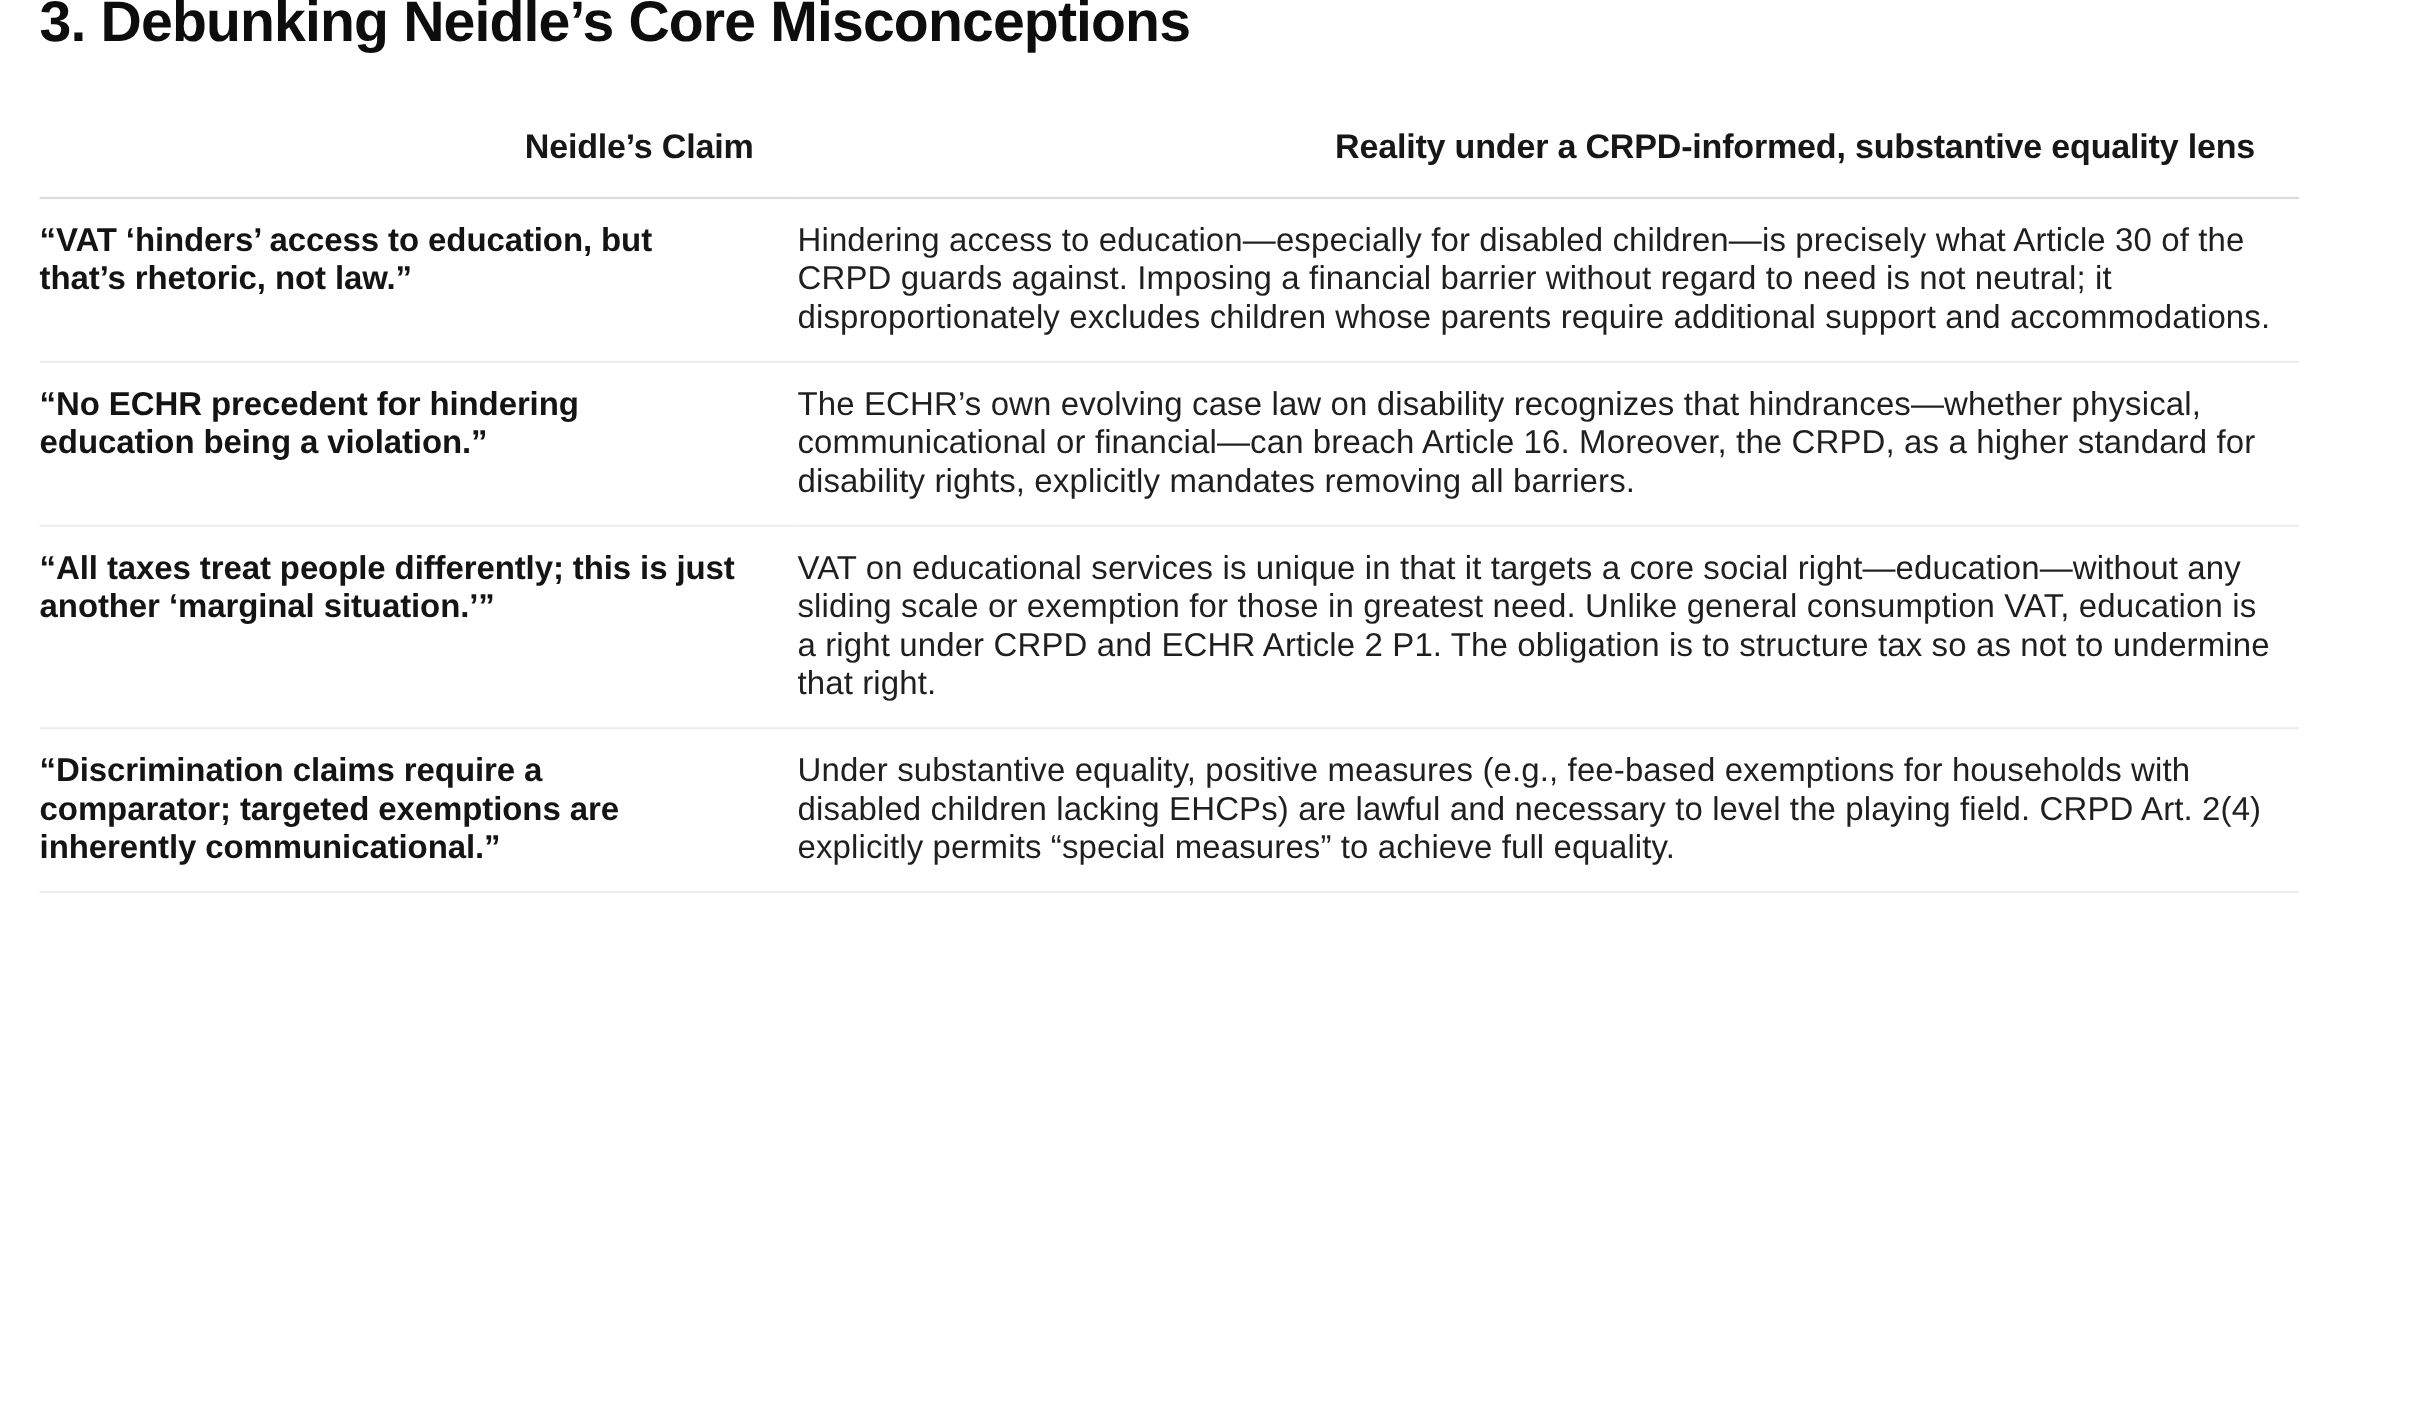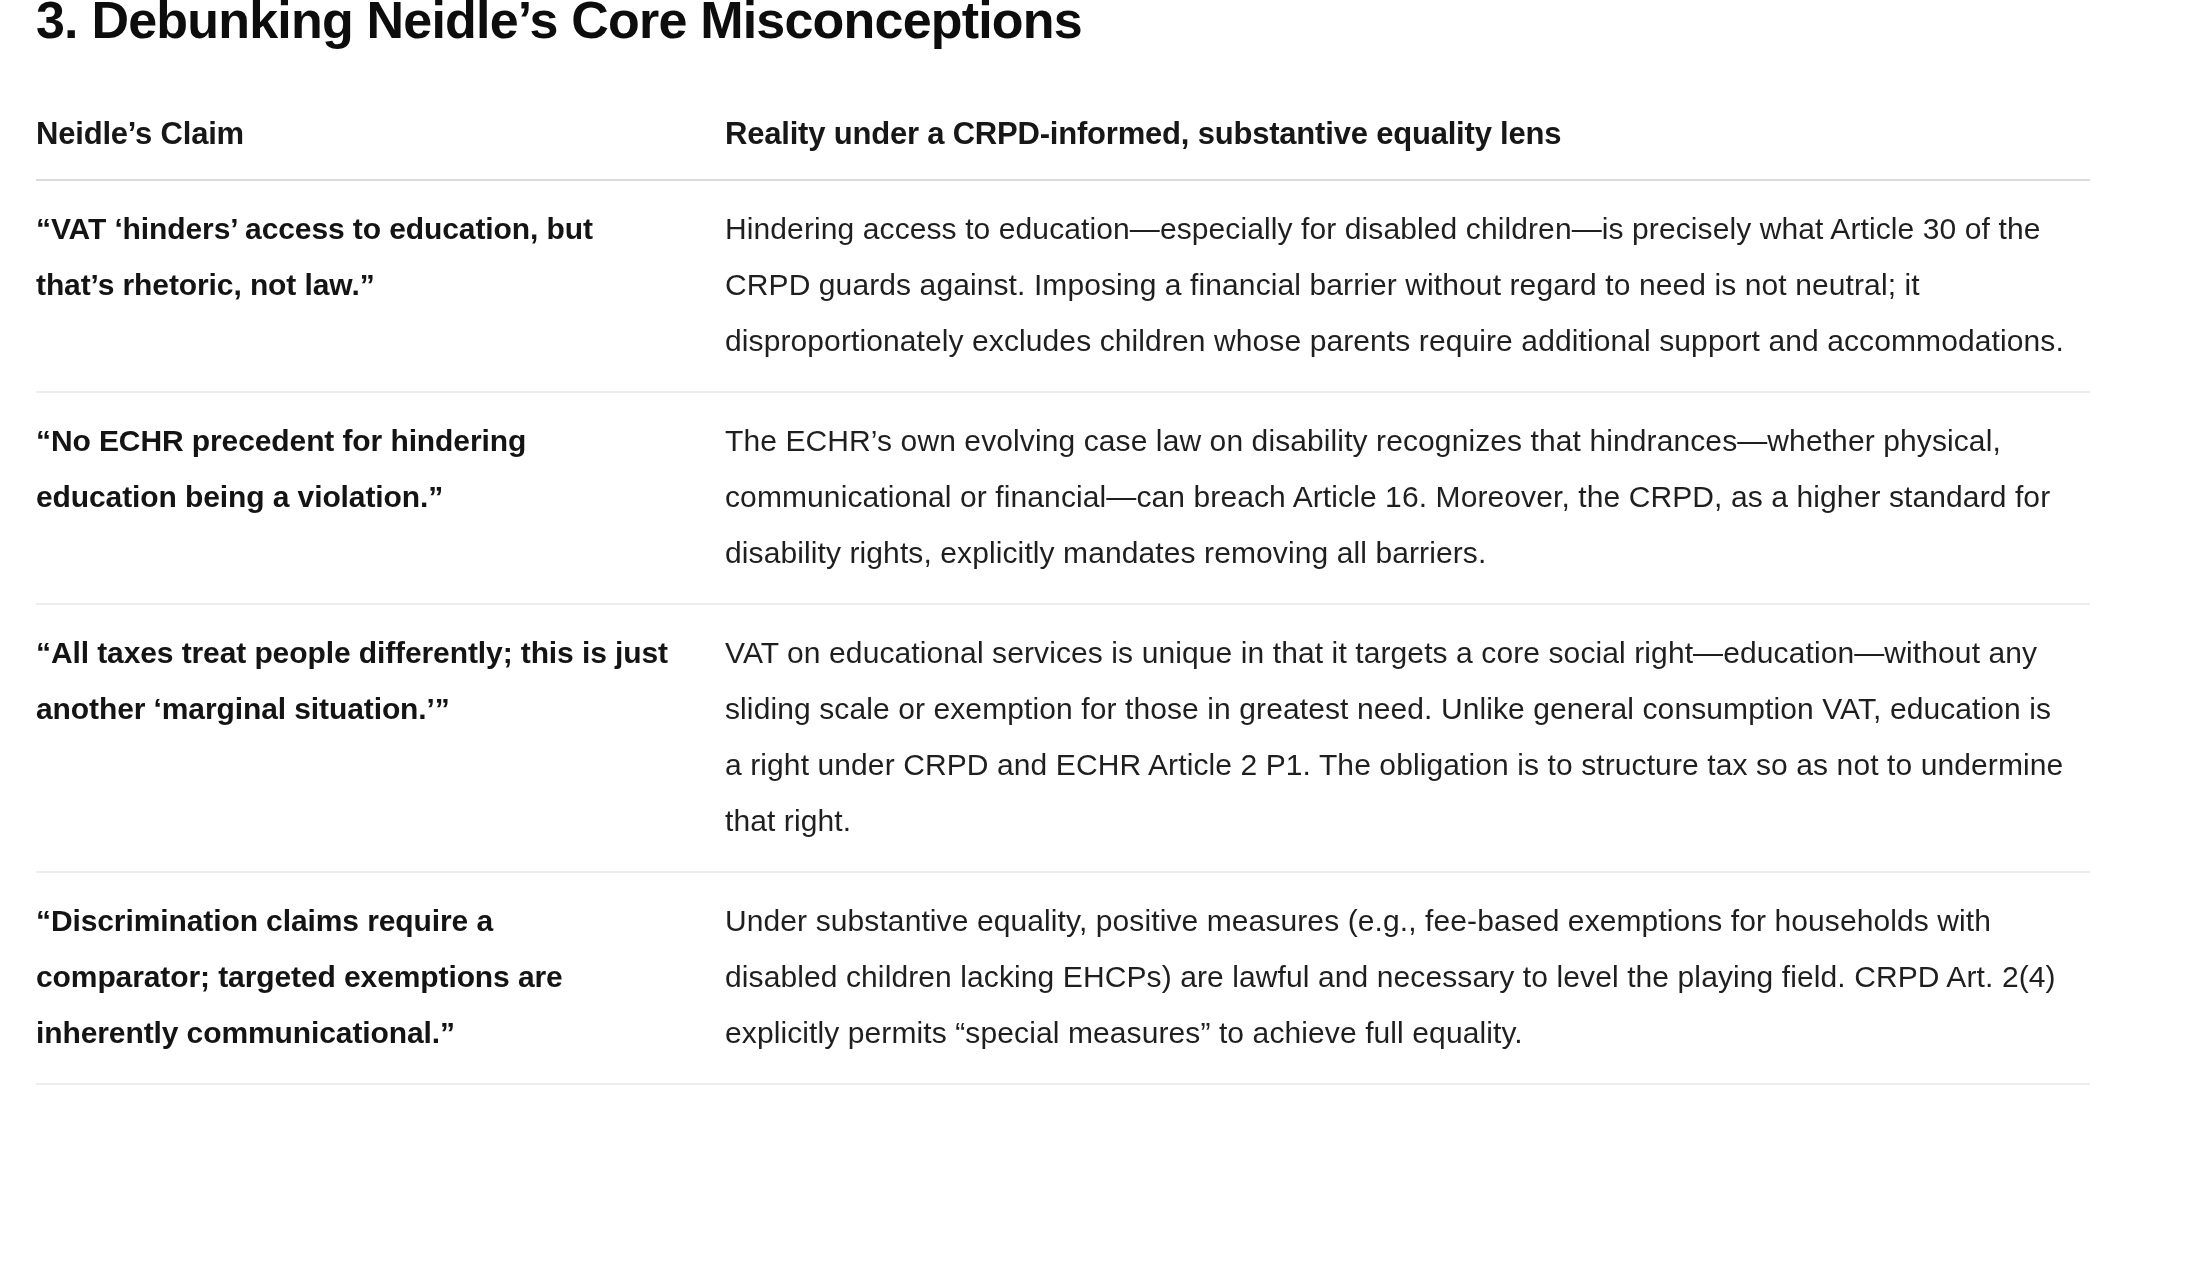--- a/index.html
+++ b/index.html
@@ -26,35 +26,35 @@
     line-height: 1.1;
     margin: -8px 0 0 0;
   }
   table.claims-table {
     border-collapse: collapse;
     table-layout: fixed;
     width: 2054px;
     margin-top: 66px;
   }
   table.claims-table th {
-    text-align: left;
+    text-align: right;
     font-size: 31px;
     font-weight: 700;
     color: #171717;
     letter-spacing: -0.2px;
     line-height: 38px;
     padding: 0 40px 26px 0;
     border-bottom: 2px solid #dbdbdb;
     vertical-align: bottom;
   }
   table.claims-table th.col-claim { width: 649px; }
   table.claims-table td {
     vertical-align: top;
     font-size: 30px;
-    line-height: 56px;
+    line-height: 35px;
     color: #1f1f1f;
     padding: 20px 20px 22px 0;
     border-bottom: 2px solid #ededed;
     letter-spacing: 0.1px;
   }
   table.claims-table td.cell-claim {
     font-weight: 700;
     color: #141414;
     padding-right: 50px;
     letter-spacing: -0.1px;

